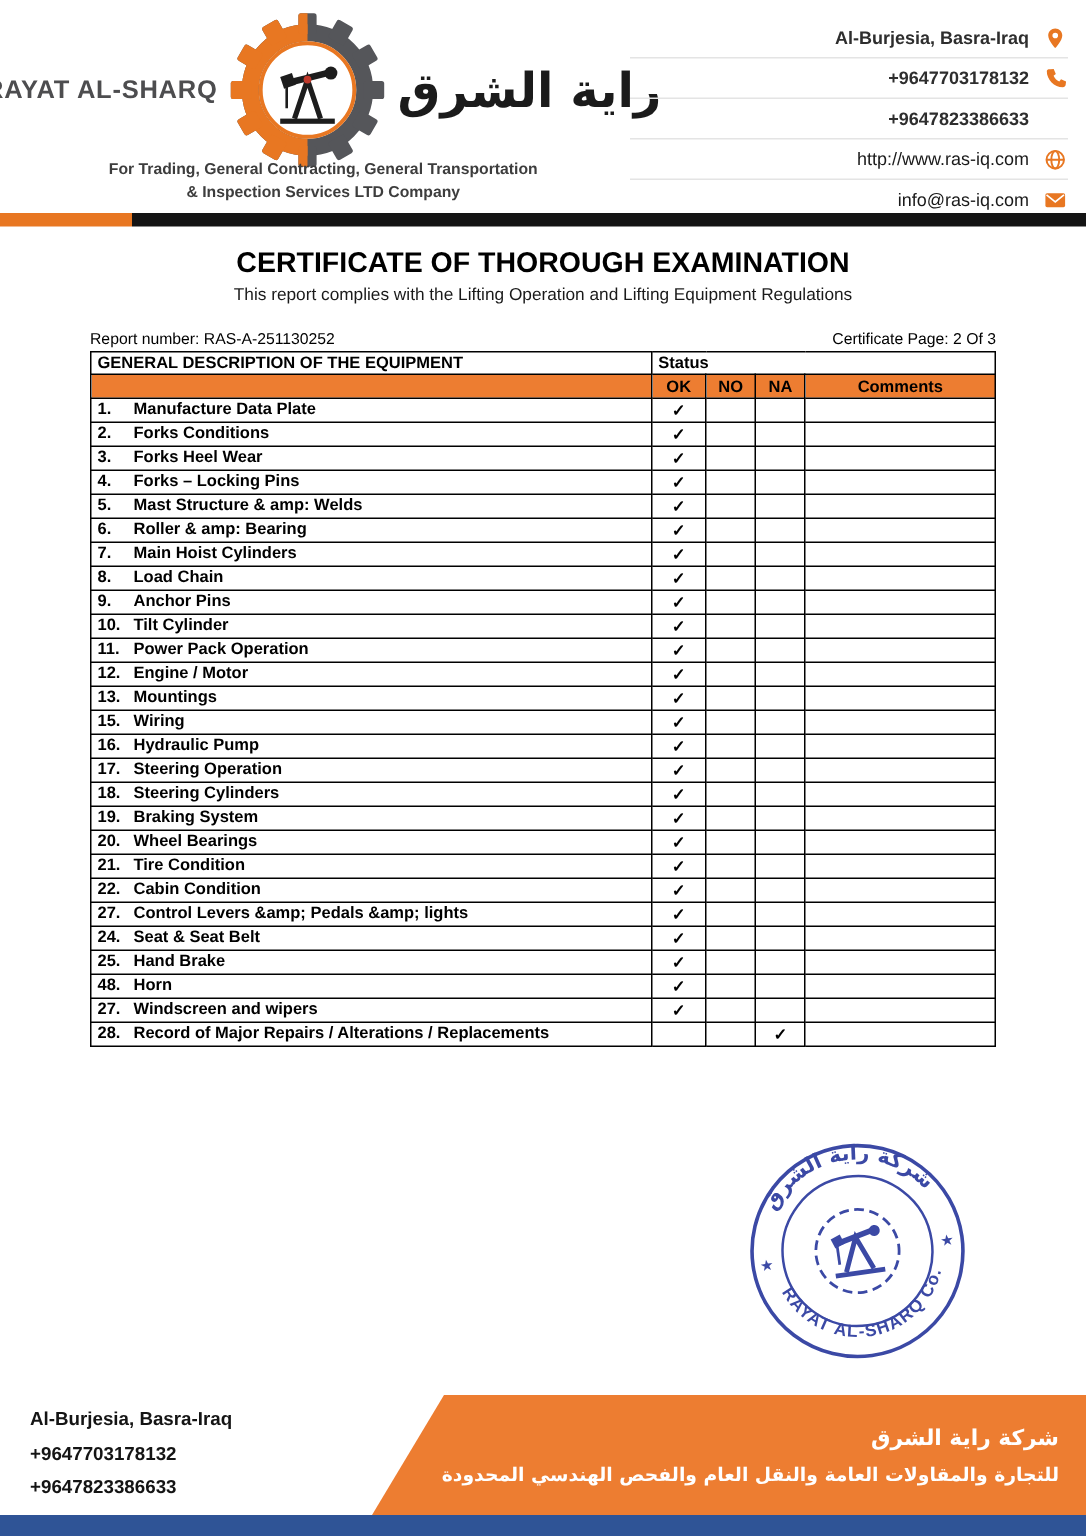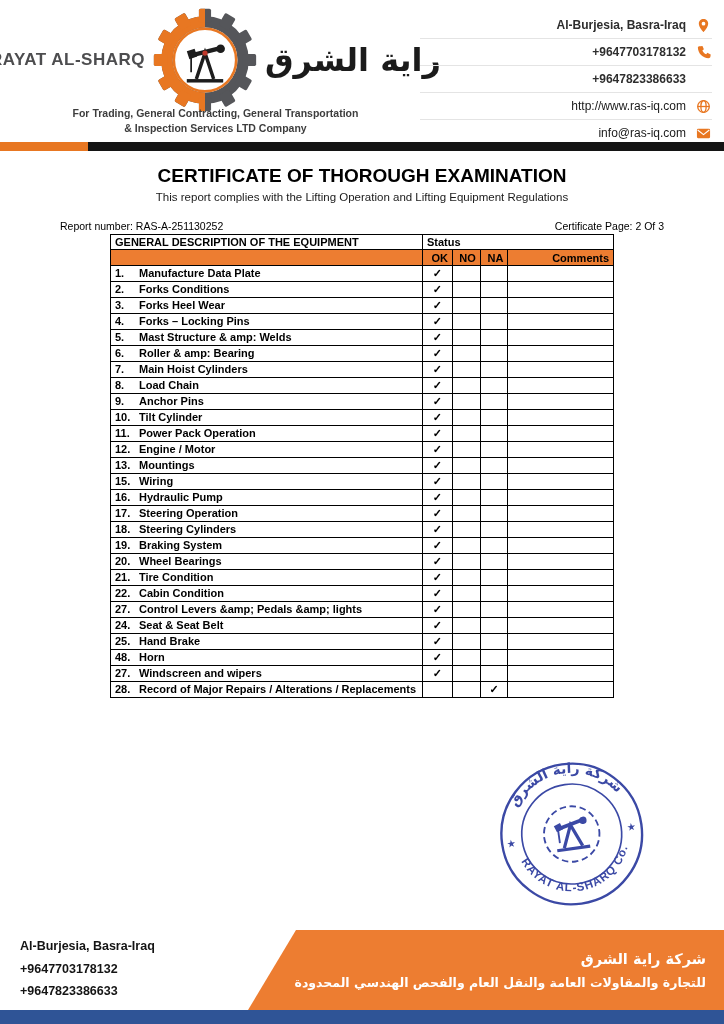--- a/index.html
+++ b/index.html
@@ -29,25 +29,25 @@
   .divider-black { flex:1; background:#141414; }
 
   
   .cert-title { margin-top:14px; text-align:center; font-size:19px; font-weight:bold; color:#000; }
   .cert-subtitle { margin-top:4px; text-align:center; font-size:11.5px; color:#1a1a1a; }
 
   
   .report-meta { margin:17px 60px 2px; display:flex; justify-content:space-between; font-size:10.5px; color:#000; }
 
   
-  table.equipment-table { width:504px; margin:1px auto 0; border-collapse:collapse; table-layout:fixed; }
+  table.equipment-table { width:604px; margin:1px auto 0; border-collapse:collapse; table-layout:fixed; }
   .equipment-table th, .equipment-table td { border:1px solid #000; font-size:11px; padding:1px 4px; height:15.4px; overflow:hidden; white-space:nowrap; }
   .desc-head { text-align:left; font-weight:bold; }
   .status-head { text-align:left; font-weight:bold; }
-  .orange-row th { background:#ED7D31; text-align:right; font-weight:bold; color:#000; }
+  .orange-row th { background:#ED7D31; text-align:center; font-weight:bold; color:#000; }
   .equipment-table tbody td { font-weight:bold; color:#000; }
   .check-cell { text-align:center; font-size:12px; }
   .row-num { display:inline-block; min-width:24px; }
 
   
   .stamp { position:absolute; left:498px; top:760px; transform:rotate(-8deg); opacity:.92; }
 
   
   .footer { position:absolute; left:0; right:0; bottom:14px; height:80px; background:#fff; }
   .footer-left { position:absolute; left:20px; top:5px; font-size:12.5px; font-weight:bold; color:#141414; line-height:1.8; }

